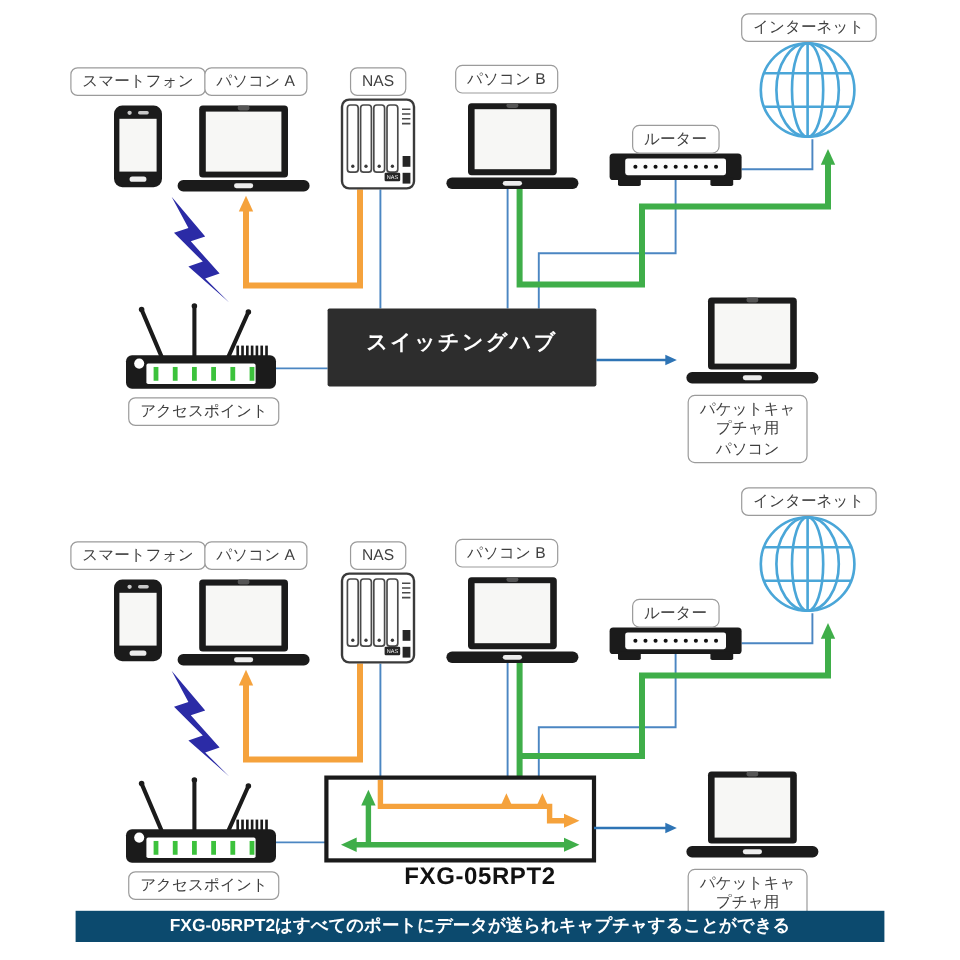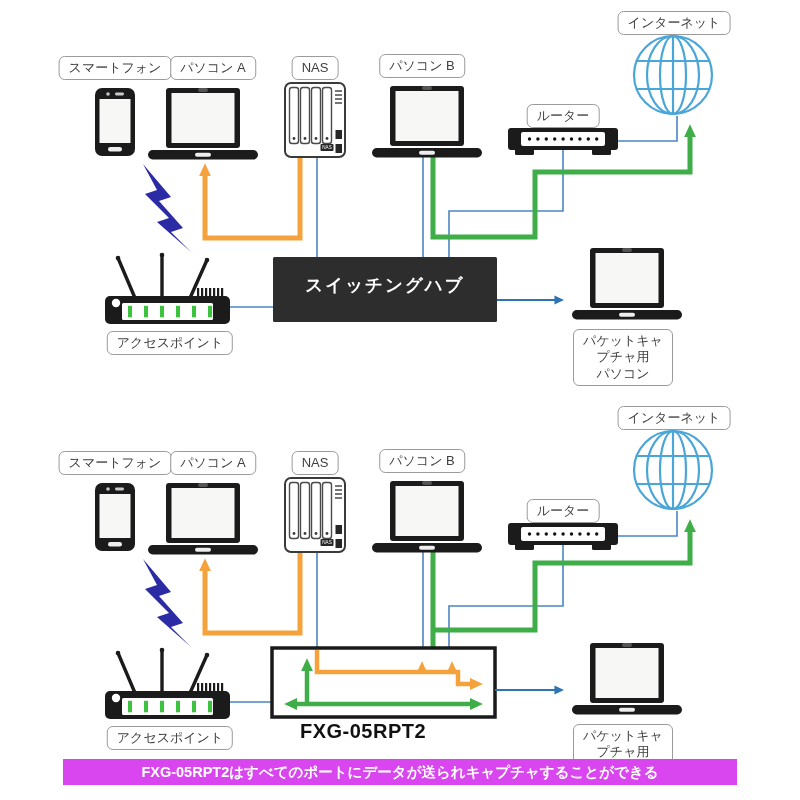--- a/index.html
+++ b/index.html
@@ -224,17 +224,17 @@
 <div class="dev-label" style="left:315px;top:451px">NAS</div>
 <div class="dev-label" style="left:422px;top:449px">パソコン B</div>
 <div class="dev-label" style="left:563px;top:499px">ルーター</div>
 <div class="dev-label" style="left:674px;top:406px">インターネット</div>
 <div class="dev-label" style="left:170px;top:726px">アクセスポイント</div>
 <div class="dev-label two-line" style="left:623px;top:724px">
   <span>パケットキャプチャ用</span><br>
   <span>パソコン</span>
 </div>
 
-<div class="fxg-text" style="left:363px;top:720px">FXG-05RPT2</div>
-
-<div class="caption-bar" style="top: 759px; background-color: #d946ef;">FXG-05RPT2はすべてのポートにデータが送られキャプチャすることができる</div>
+<div class="fxg-text" style="left:400px;top:720px">FXG-05RPT2</div>
+
+<div class="caption-bar" style="top: 759px; background-color: #0c4a6e;">FXG-05RPT2はすべてのポートにデータが送られキャプチャすることができる</div>
 
 </div>
 
 </body></html>

